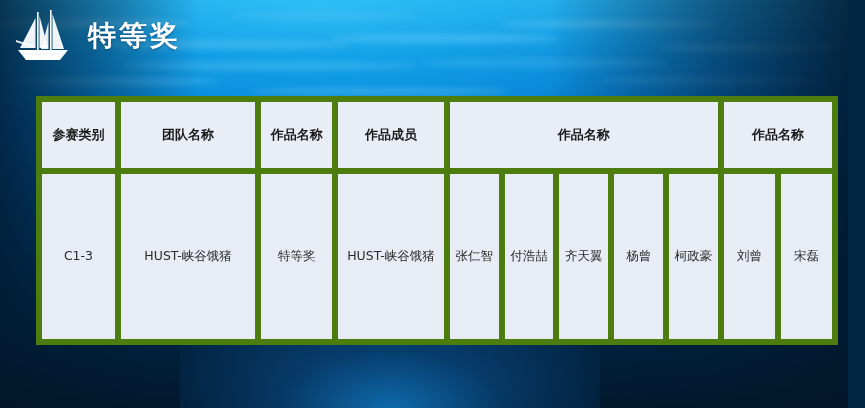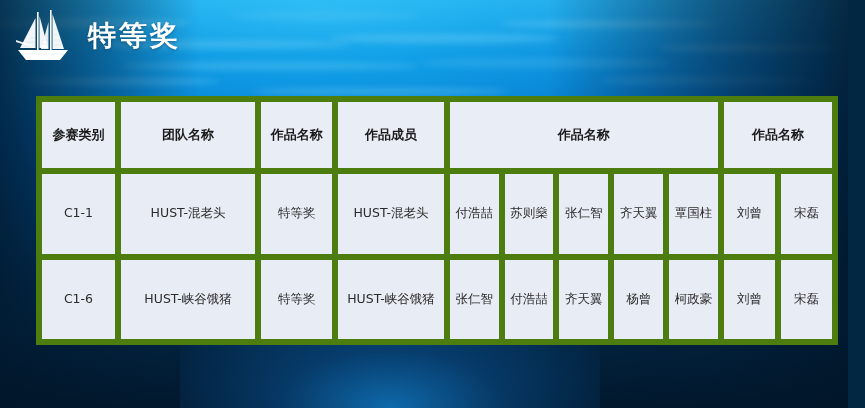--- a/index.html
+++ b/index.html
@@ -211,34 +211,21 @@
           <th>参赛类别</th>
           <th>团队名称</th>
           <th>作品名称</th>
           <th>作品成员</th>
           <th colspan="5">作品名称</th>
           <th colspan="2">作品名称</th>
         </tr>
       </thead>
       <tbody>
         <tr>
-          <td>C1-1</td>
-          <td>HUST-混老头</td>
-          <td>特等奖</td>
-          <td>HUST-混老头</td>
-          <td>付浩喆</td>
-          <td>苏则燊</td>
-          <td>张仁智</td>
-          <td>齐天翼</td>
-          <td>覃国柱</td>
-          <td>刘曾</td>
-          <td>宋磊</td>
-        </tr>
-        <tr>
-          <td>C1-6</td>
+          <td>C1-3</td>
           <td>HUST-峡谷饿猪</td>
           <td>特等奖</td>
           <td>HUST-峡谷饿猪</td>
           <td>张仁智</td>
           <td>付浩喆</td>
           <td>齐天翼</td>
           <td>杨曾</td>
           <td>柯政豪</td>
           <td>刘曾</td>
           <td>宋磊</td>

